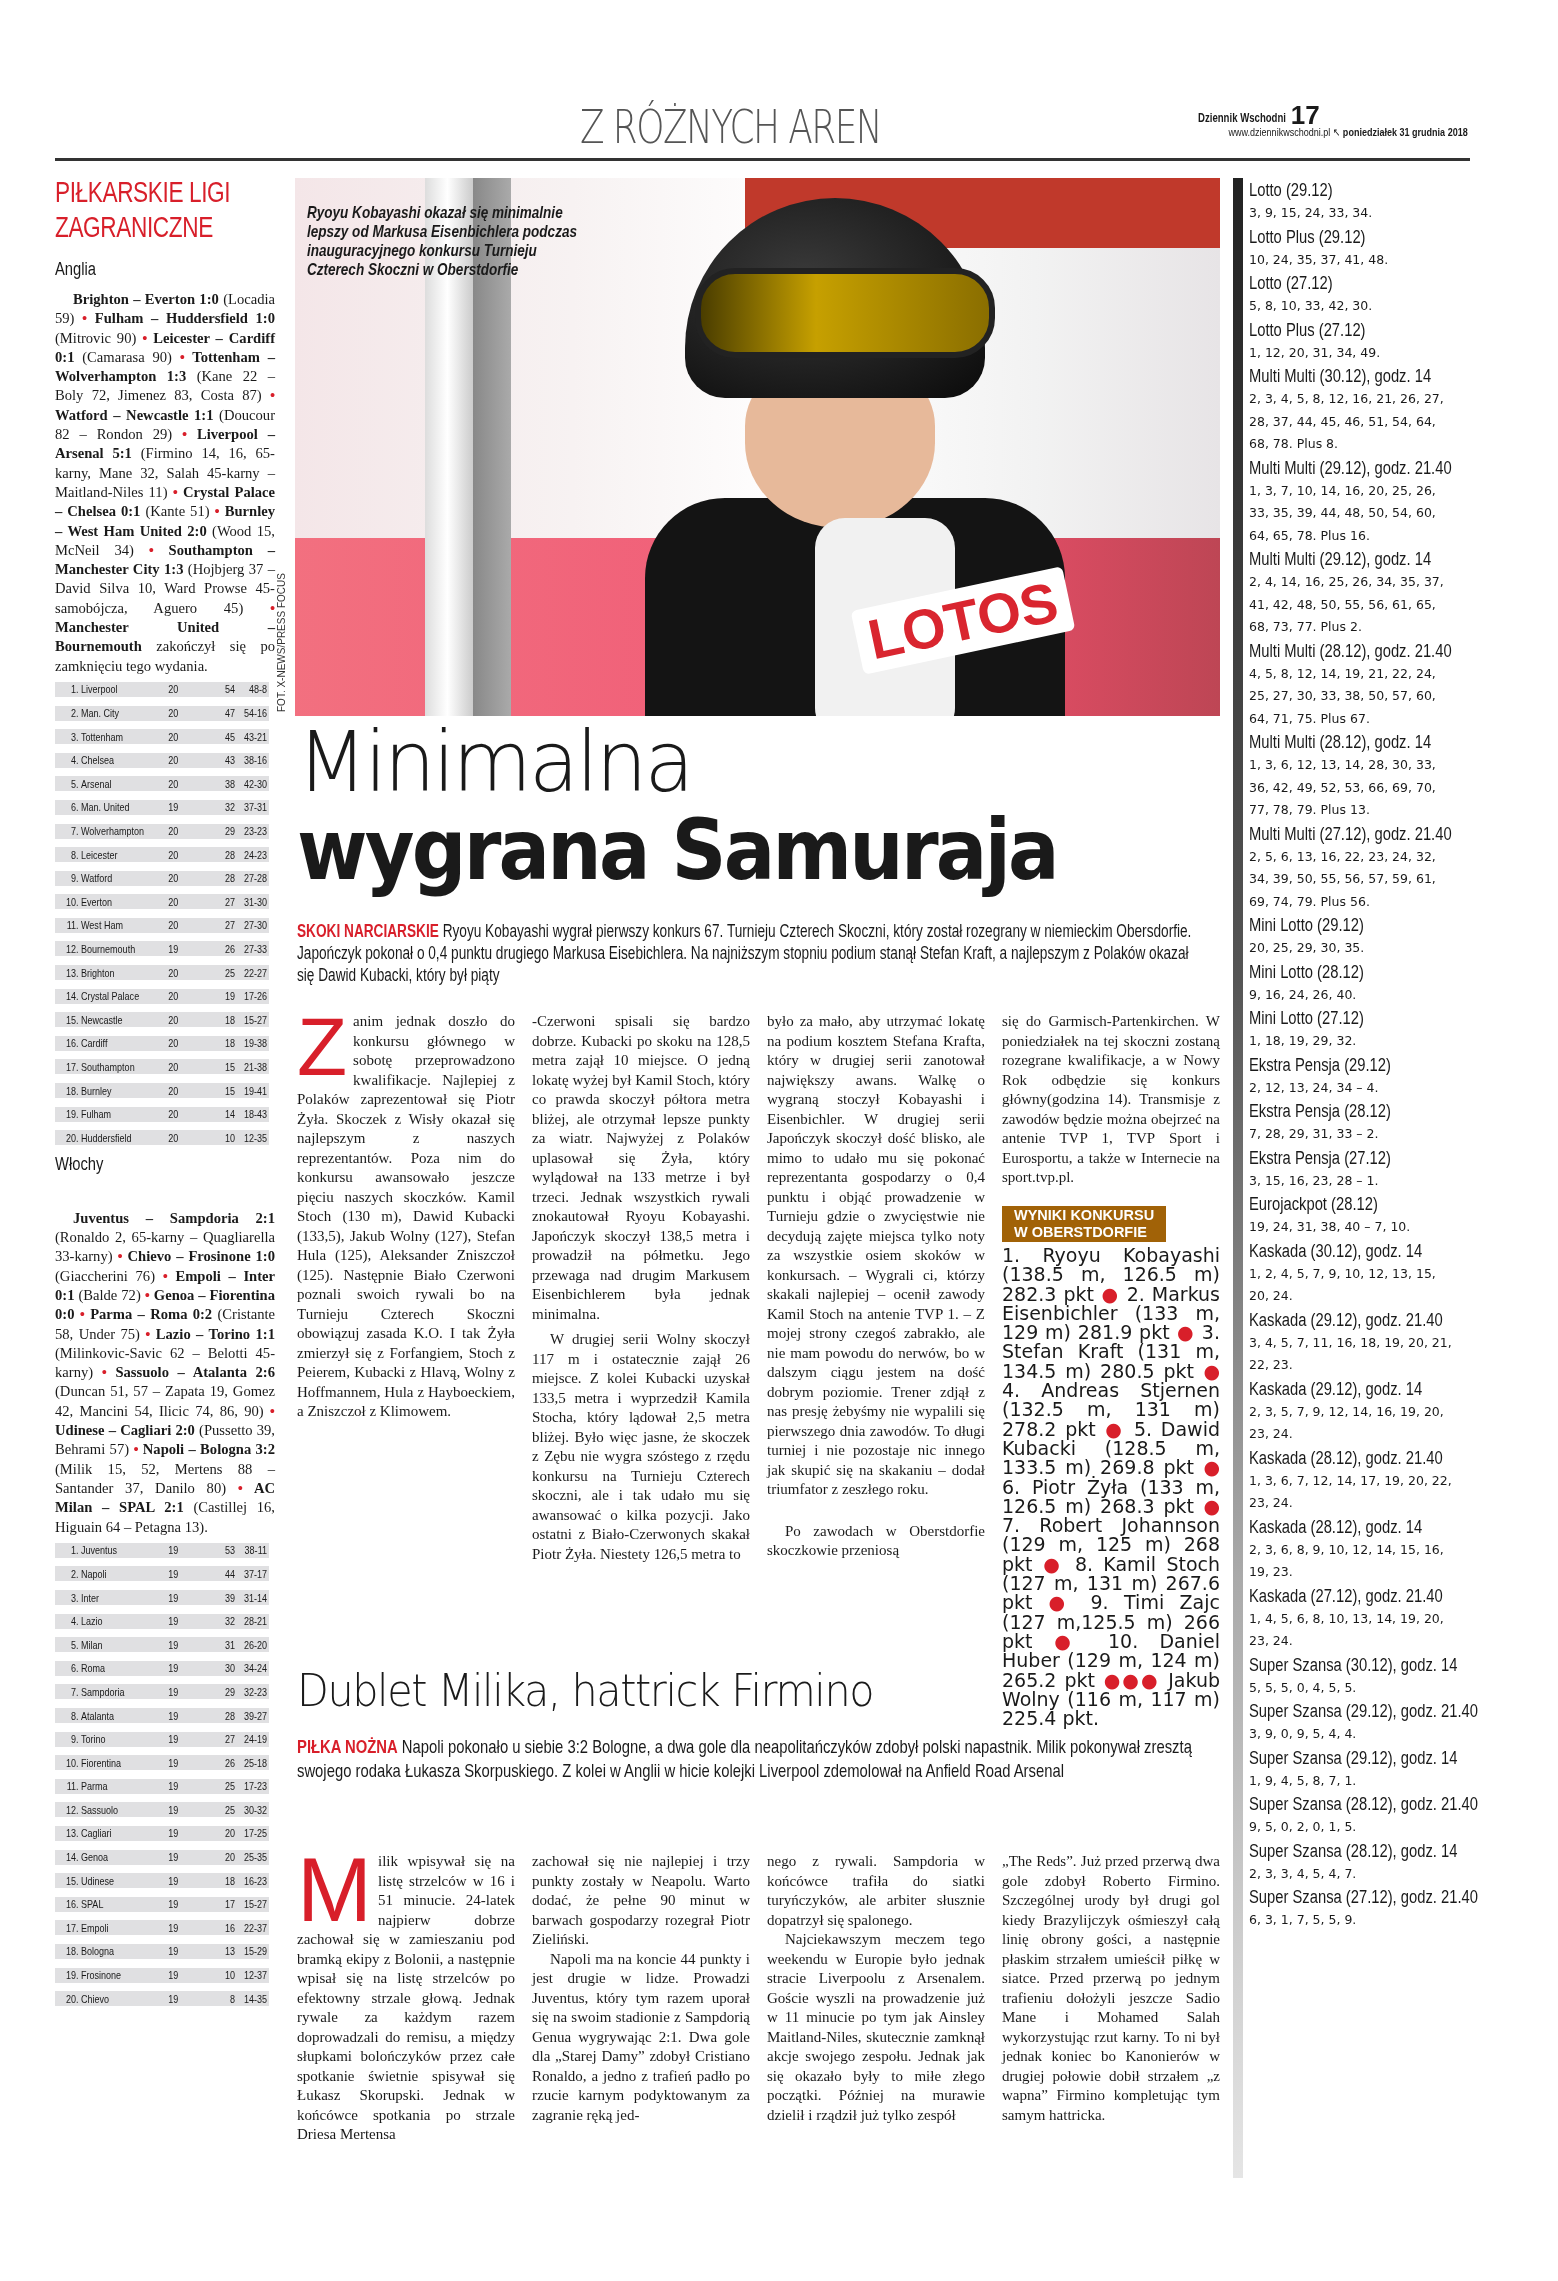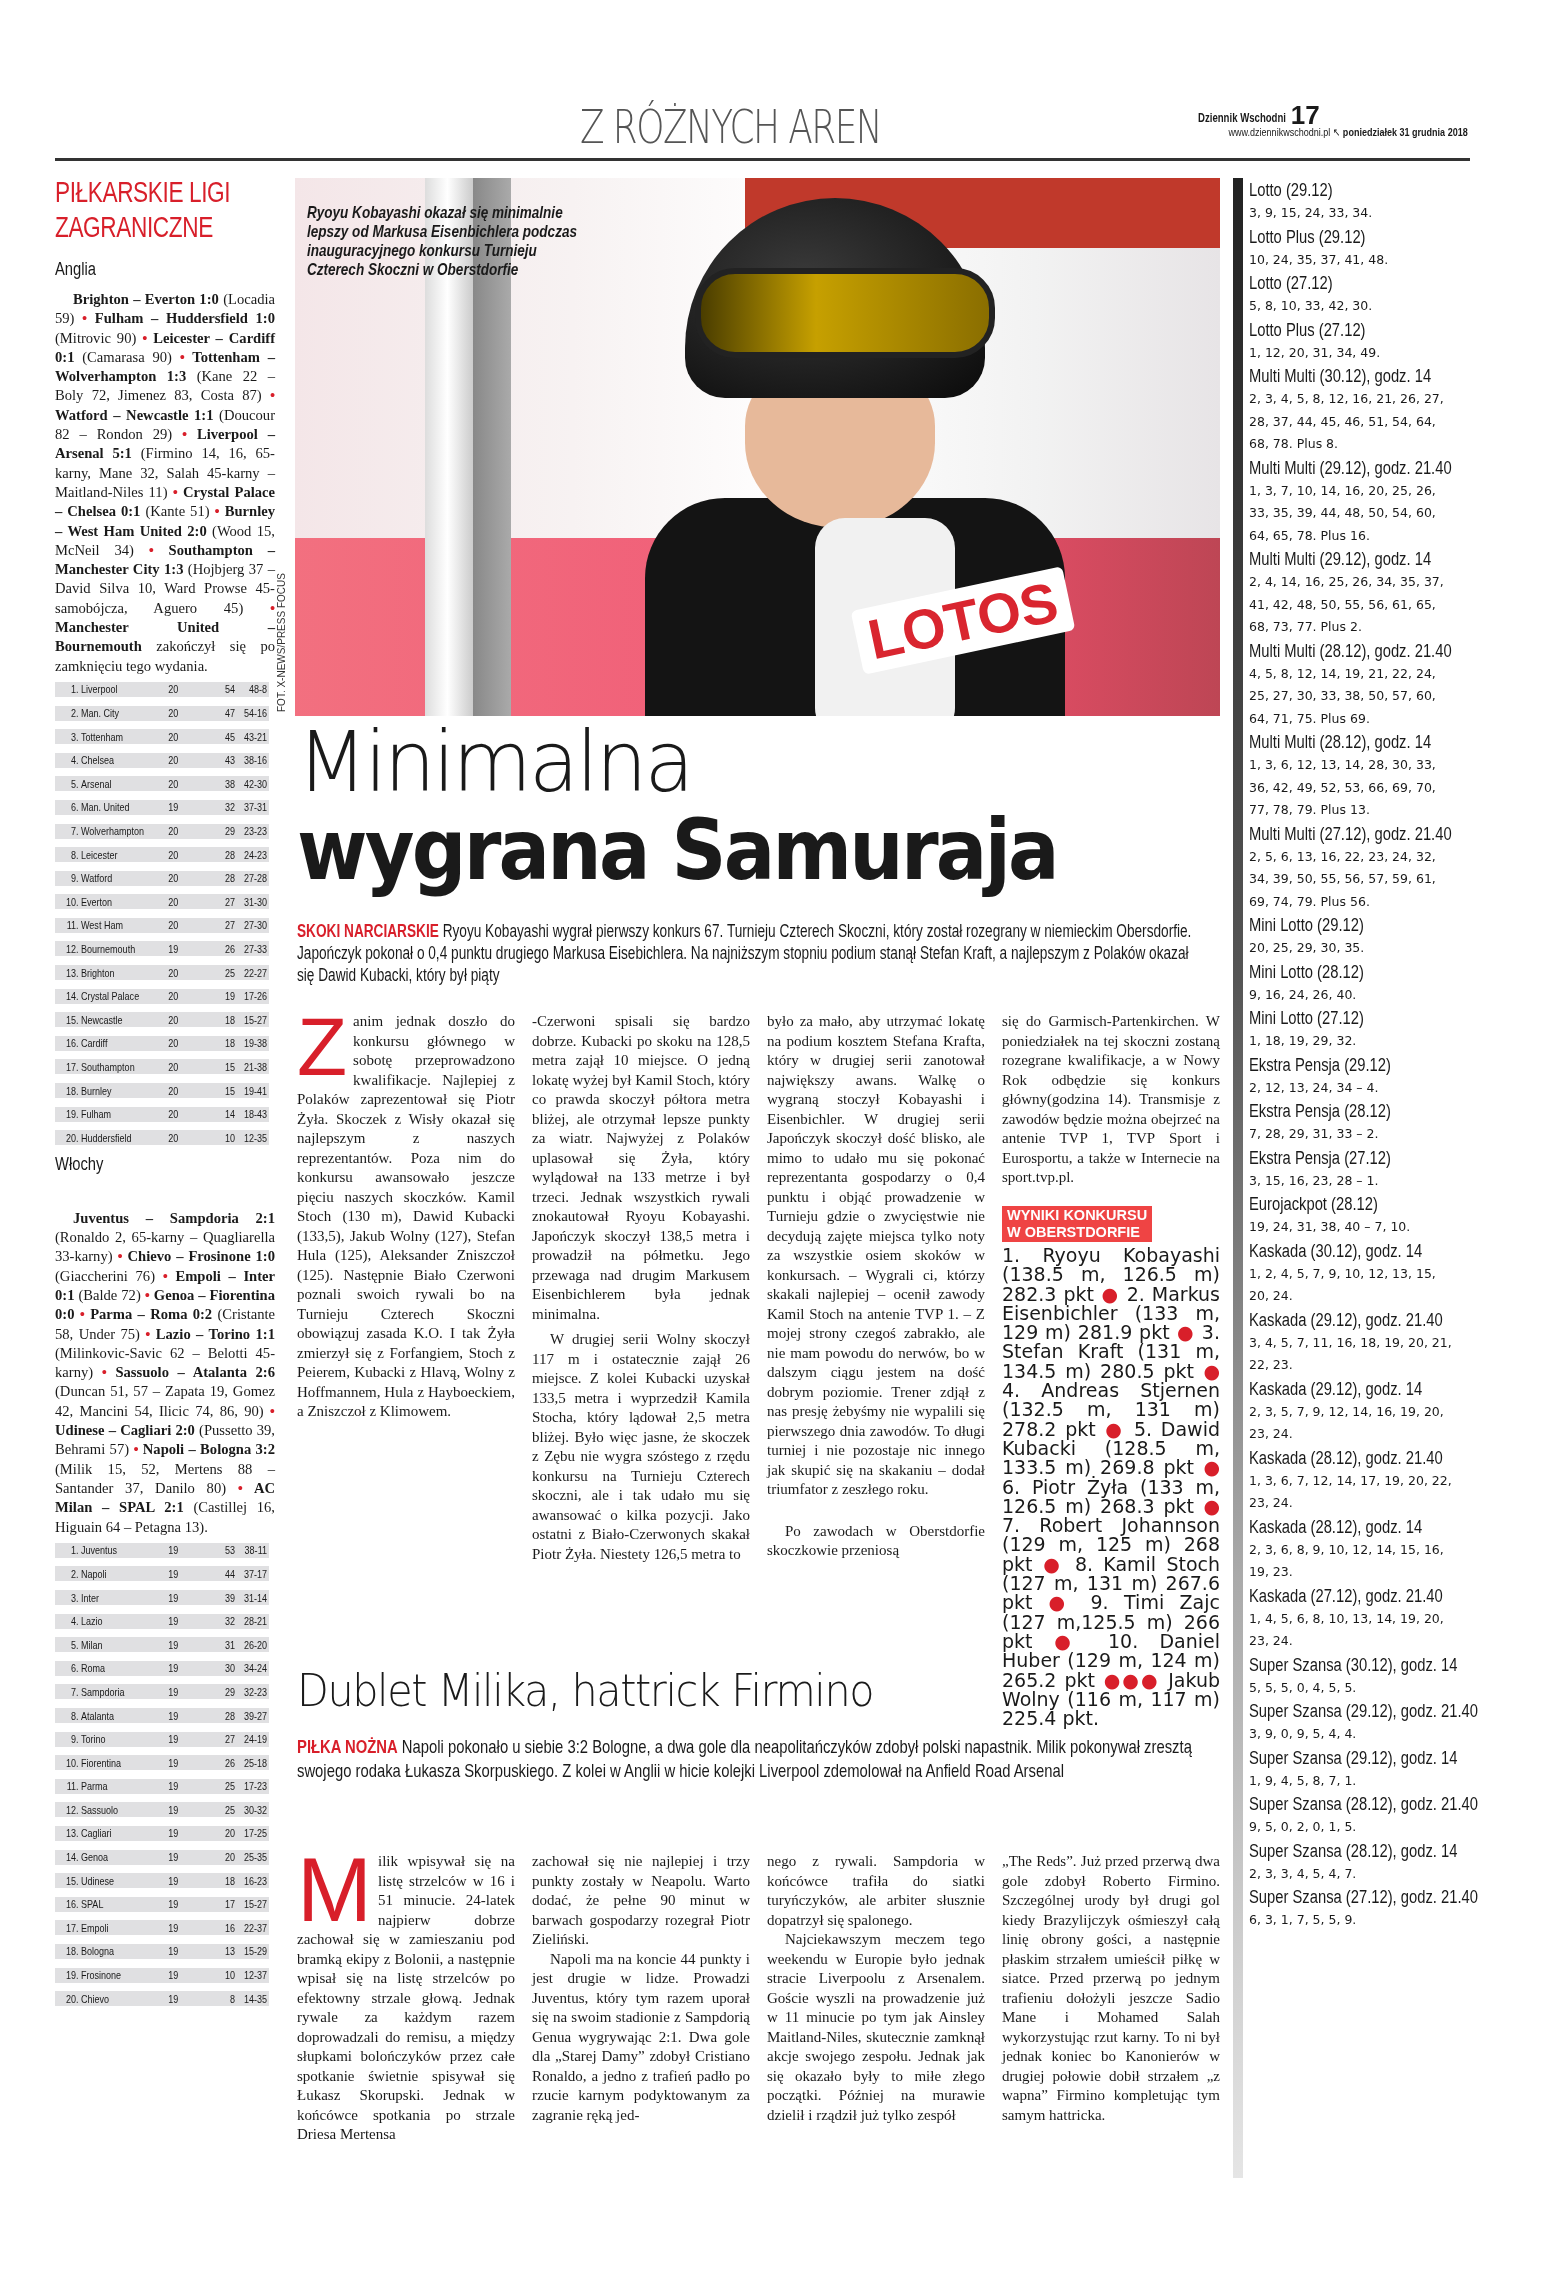--- a/index.html
+++ b/index.html
@@ -54,21 +54,21 @@
 
   
   .headline1 { position: absolute; left: 297px; top: 718px; font-family: "DejaVu Sans", sans-serif; font-size: 84px; font-weight: 300; letter-spacing: -3px; line-height: 88px; transform: scaleX(0.97); transform-origin: left; }
   .headline2 { position: absolute; left: 297px; top: 807px; font-family: "DejaVu Sans", sans-serif; font-size: 83px; font-weight: bold; letter-spacing: -3px; line-height: 88px; transform: scaleX(0.92); transform-origin: left; white-space: nowrap; }
   .lead { position: absolute; left: 297px; top: 920px; width: 1150px; font-family: "Liberation Sans", sans-serif; font-size: 17.5px; line-height: 22px; transform: scaleX(0.78); transform-origin: left top; }
   .lead .kicker { color: #d81f2a; font-weight: bold; }
   .col { position: absolute; width: 218px; font-size: 15px; line-height: 19.5px; text-align: justify; }
   .col p { text-indent: 18px; }
   .col p.first { text-indent: 0; }
   .drop { float: left; font-family: "Liberation Sans", sans-serif; color: #d81f2a; font-size: 82px; line-height: 66px; margin: 2px 6px 0 0; font-weight: 300; }
-  .results-box-title { display: inline-block; background: #ef4444; color: #fff; font-family: "Liberation Sans", sans-serif; font-weight: bold; font-size: 14.5px; line-height: 17px; padding: 1px 5px; margin-top: 18px; }
+  .results-box-title { display: inline-block; background: #a16207; color: #fff; font-family: "Liberation Sans", sans-serif; font-weight: bold; font-size: 14.5px; line-height: 17px; padding: 1px 12px; margin-top: 18px; }
   .results-list { font-family: "DejaVu Sans", sans-serif; font-size: 19px; line-height: 19.3px; margin-top: 4px; }
 
   .headline3 { position: absolute; left: 297px; top: 1665px; font-family: "DejaVu Sans", sans-serif; font-size: 44px; font-weight: 300; letter-spacing: -1.5px; transform: scaleX(0.94); transform-origin: left; white-space: nowrap; }
   .lead2 { position: absolute; left: 297px; top: 1735px; width: 1150px; font-family: "Liberation Sans", sans-serif; font-size: 19px; line-height: 24px; transform: scaleX(0.78); transform-origin: left top; }
   .lead2 .kicker { color: #d81f2a; font-weight: bold; }
 </style>
 </head>
 <body>
 
 <div class="hdr-title">Z RÓŻNYCH AREN</div>
@@ -404,21 +404,21 @@
     <div class="nums">5, 8, 10, 33, 42, 30.</div>
     <div class="name">Lotto Plus (27.12)</div>
     <div class="nums">1, 12, 20, 31, 34, 49.</div>
     <div class="name">Multi Multi (30.12), godz. 14</div>
     <div class="nums">2, 3, 4, 5, 8, 12, 16, 21, 26, 27, 28, 37, 44, 45, 46, 51, 54, 64, 68, 78. Plus 8.</div>
     <div class="name">Multi Multi (29.12), godz. 21.40</div>
     <div class="nums">1, 3, 7, 10, 14, 16, 20, 25, 26, 33, 35, 39, 44, 48, 50, 54, 60, 64, 65, 78. Plus 16.</div>
     <div class="name">Multi Multi (29.12), godz. 14</div>
     <div class="nums">2, 4, 14, 16, 25, 26, 34, 35, 37, 41, 42, 48, 50, 55, 56, 61, 65, 68, 73, 77. Plus 2.</div>
     <div class="name">Multi Multi (28.12), godz. 21.40</div>
-    <div class="nums">4, 5, 8, 12, 14, 19, 21, 22, 24, 25, 27, 30, 33, 38, 50, 57, 60, 64, 71, 75. Plus 69.</div>
+    <div class="nums">4, 5, 8, 12, 14, 19, 21, 22, 24, 25, 27, 30, 33, 38, 50, 57, 60, 64, 71, 75. Plus 67.</div>
     <div class="name">Multi Multi (28.12), godz. 14</div>
     <div class="nums">1, 3, 6, 12, 13, 14, 28, 30, 33, 36, 42, 49, 52, 53, 66, 69, 70, 77, 78, 79. Plus 13.</div>
     <div class="name">Multi Multi (27.12), godz. 21.40</div>
     <div class="nums">2, 5, 6, 13, 16, 22, 23, 24, 32, 34, 39, 50, 55, 56, 57, 59, 61, 69, 74, 79. Plus 56.</div>
     <div class="name">Mini Lotto (29.12)</div>
     <div class="nums">20, 25, 29, 30, 35.</div>
     <div class="name">Mini Lotto (28.12)</div>
     <div class="nums">9, 16, 24, 26, 40.</div>
     <div class="name">Mini Lotto (27.12)</div>
     <div class="nums">1, 18, 19, 29, 32.</div>

